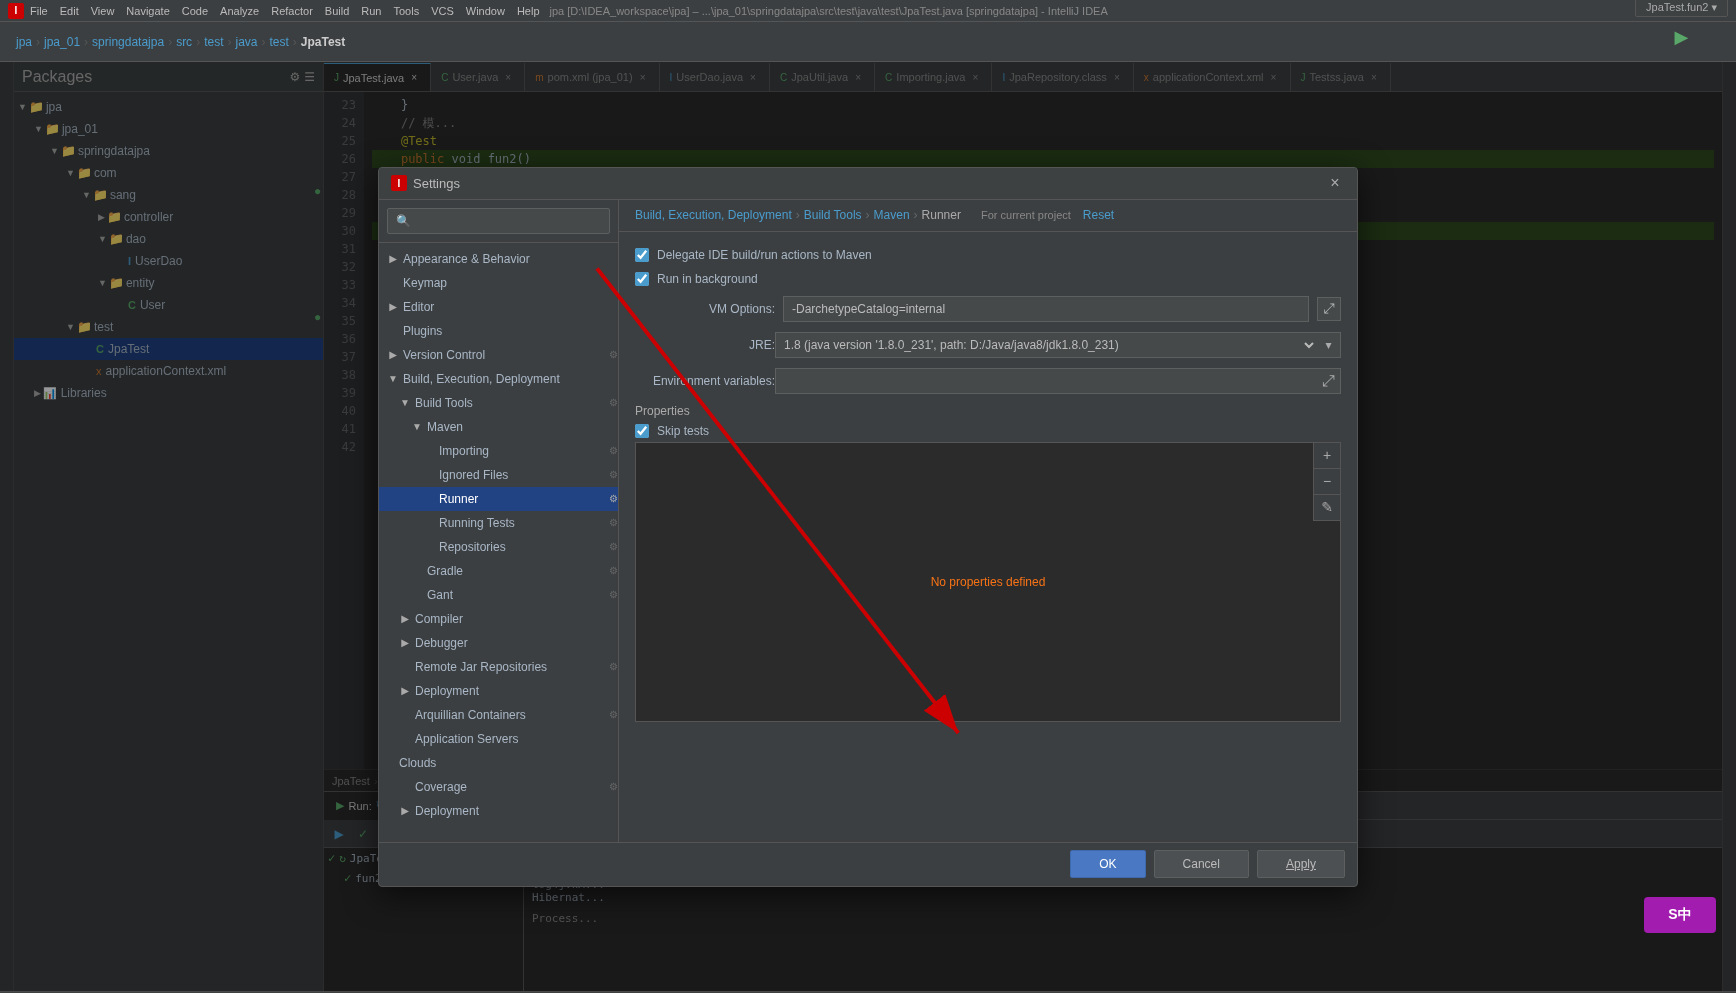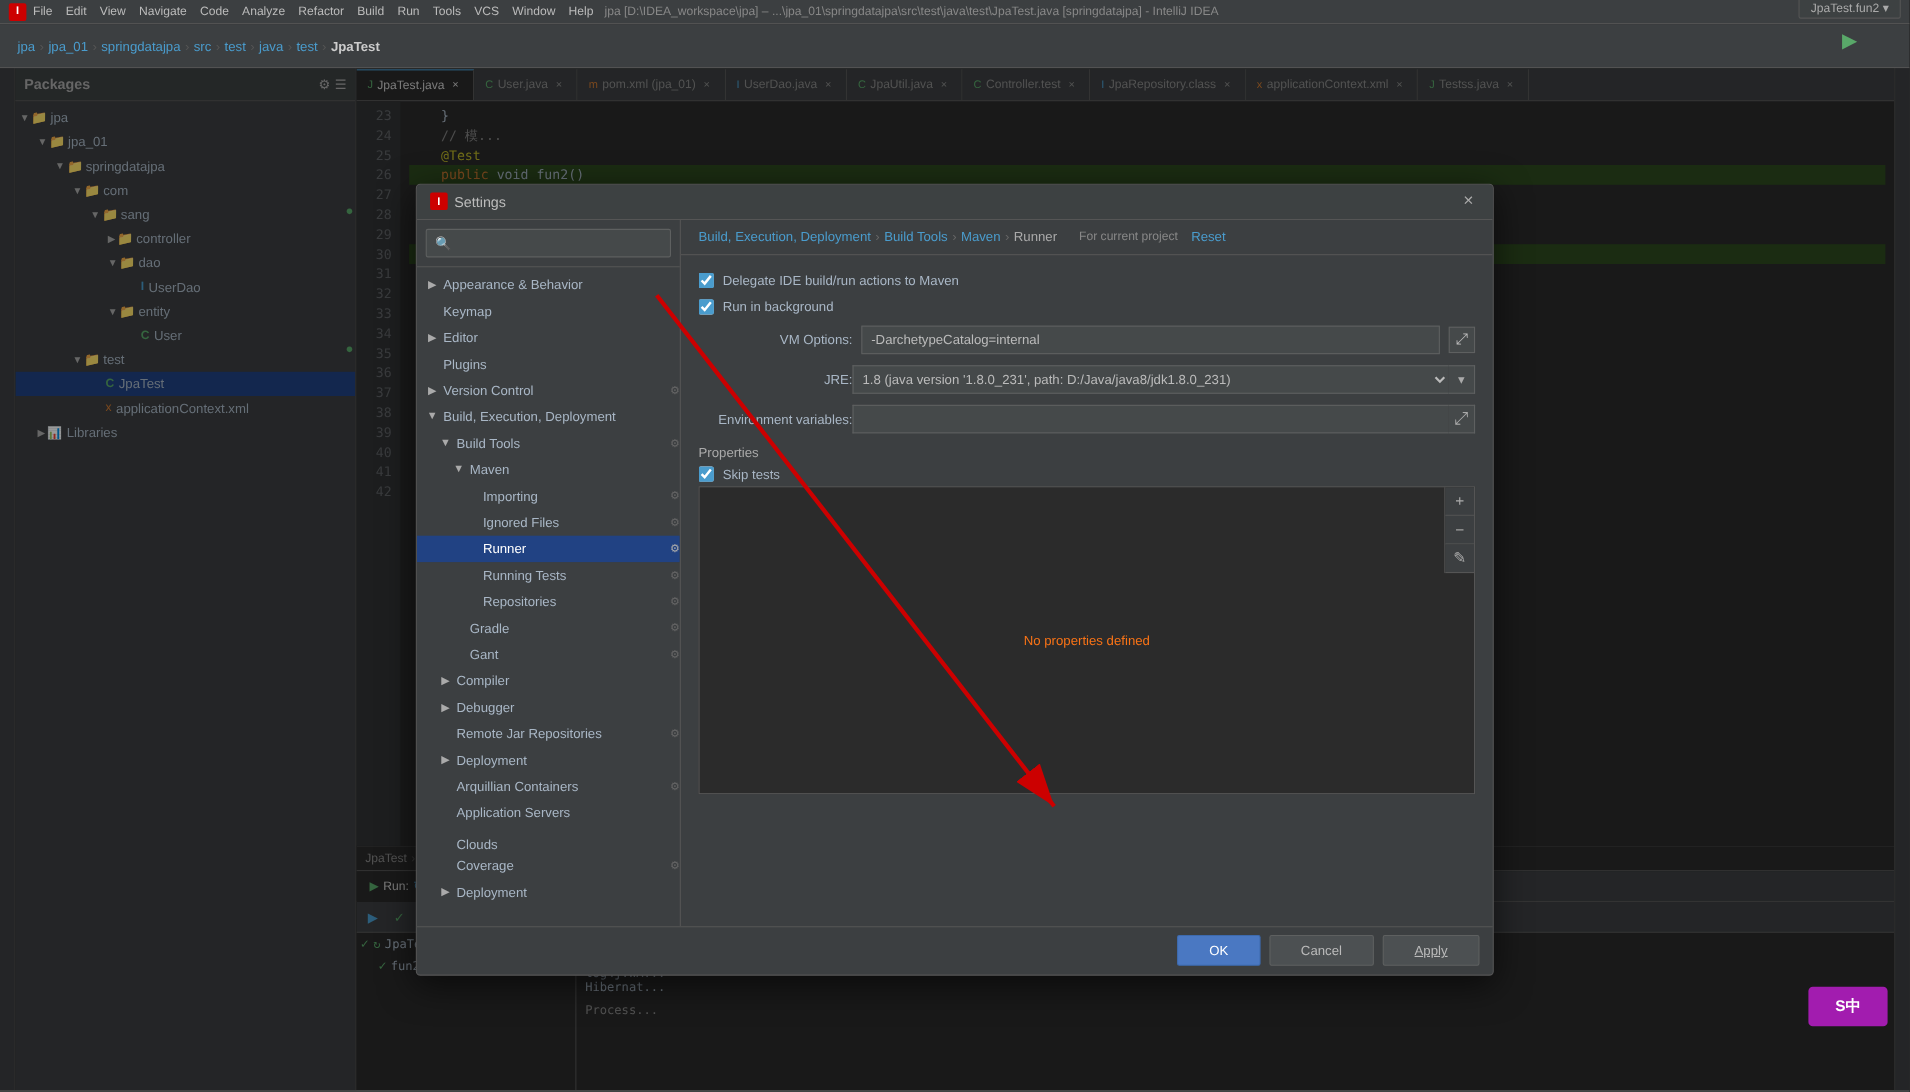--- a/index.html
+++ b/index.html
@@ -34,21 +34,21 @@
     .code-line { white-space: pre; }
     .code-yellow { color: #bbb529; }
     .code-orange { color: #cc7832; }
     .code-white { color: #a9b7c6; }
     .code-gray { color: #808080; }
     .highlight-line { background: #2d4a1e; }
 
     
     .project-panel { width: 310px; background: #3c3f41; border-right: 1px solid #4a4a4a; display: flex; flex-direction: column; }
     .project-header { height: 30px; display: flex; align-items: center; padding: 0 8px; background: #3d4142; border-bottom: 1px solid #555; gap: 6px; }
-    .project-header-title { font-size: 13px; color: #aaa; font-weight: bold; }
+    .project-header-title { font-size: 16px; color: #aaa; font-weight: normal; }
     .project-tree { flex: 1; overflow: auto; padding: 4px 0; }
     .tree-item { display: flex; align-items: center; height: 22px; padding-left: 8px; cursor: pointer; gap: 2px; }
     .tree-item.selected { background: #214283; }
     .tree-label { font-size: 12px; color: #a9b7c6; }
     .folder-icon { color: #c6a34b; }
     .arrow-icon { color: #aaa; font-size: 9px; }
 
     
     .dialog-overlay { position: absolute; top: 0; left: 0; width: 100%; height: 100%; background: rgba(0,0,0,0.4); display: flex; align-items: center; justify-content: center; z-index: 100; }
     .dialog { background: #3c3f41; border: 1px solid #555; border-radius: 4px; width: 980px; height: 720px; display: flex; flex-direction: column; box-shadow: 0 8px 32px rgba(0,0,0,0.6); }
@@ -300,21 +300,21 @@
           <span>UserDao.java</span>
           <span class="tab-close">×</span>
         </div>
         <div class="tab">
           <span style="color:#59a869; font-size:10px;">C</span>
           <span>JpaUtil.java</span>
           <span class="tab-close">×</span>
         </div>
         <div class="tab">
           <span style="color:#59a869; font-size:10px;">C</span>
-          <span>Controller.test</span>
+          <span>Importing.java</span>
           <span class="tab-close">×</span>
         </div>
         <div class="tab">
           <span style="color:#4a9ccd; font-size:10px;">I</span>
           <span>JpaRepository.class</span>
           <span class="tab-close">×</span>
         </div>
         <div class="tab">
           <span style="color:#cc7832; font-size:10px;">x</span>
           <span>applicationContext.xml</span>
@@ -565,21 +565,21 @@
                 <span class="settings-expand" style="visibility:hidden;">▶</span>
                 <span>Arquillian Containers</span>
                 <span style="margin-left:auto; color:#666; font-size:10px;">⚙</span>
               </div>
 
               <div class="settings-item" style="padding-left:20px;">
                 <span class="settings-expand" style="visibility:hidden;">▶</span>
                 <span>Application Servers</span>
               </div>
 
-              <div class="settings-item" style="padding-left:20px;align-items:flex-end;">
+              <div class="settings-item" style="padding-left:4px;">
                 <span class="settings-expand" style="visibility:hidden;">▶</span>
                 <span>Clouds</span>
               </div>
 
               <div class="settings-item" style="padding-left:20px;">
                 <span class="settings-expand" style="visibility:hidden;">▶</span>
                 <span>Coverage</span>
                 <span style="margin-left:auto; color:#666; font-size:10px;">⚙</span>
               </div>
 

